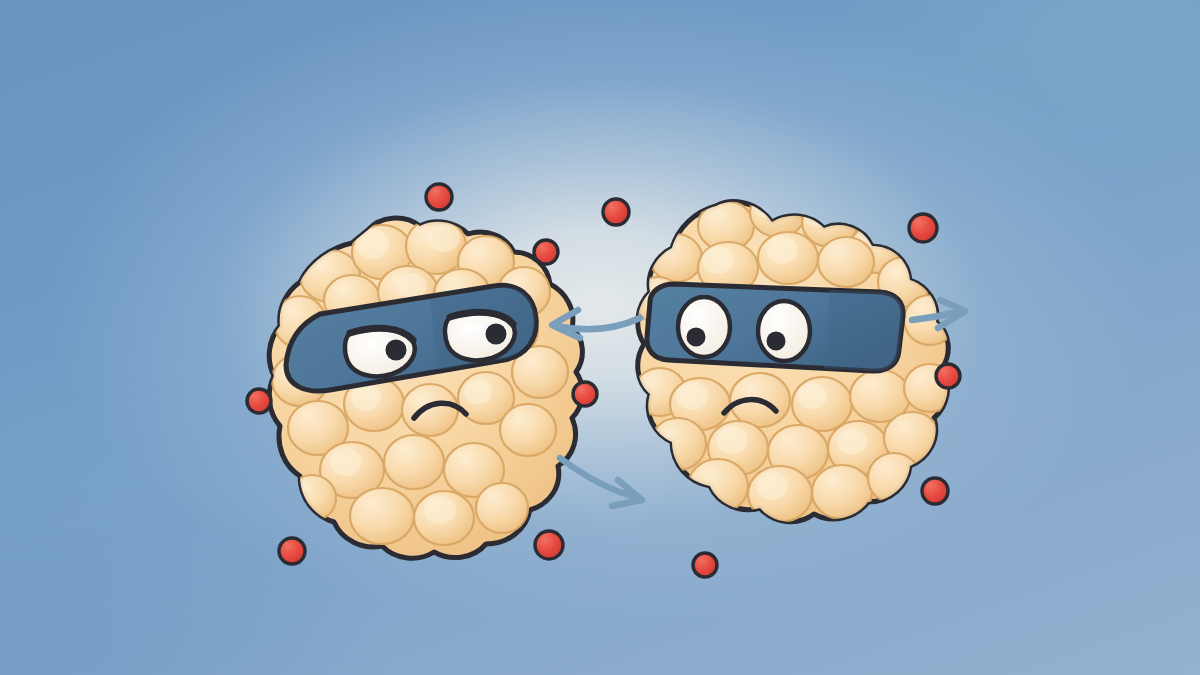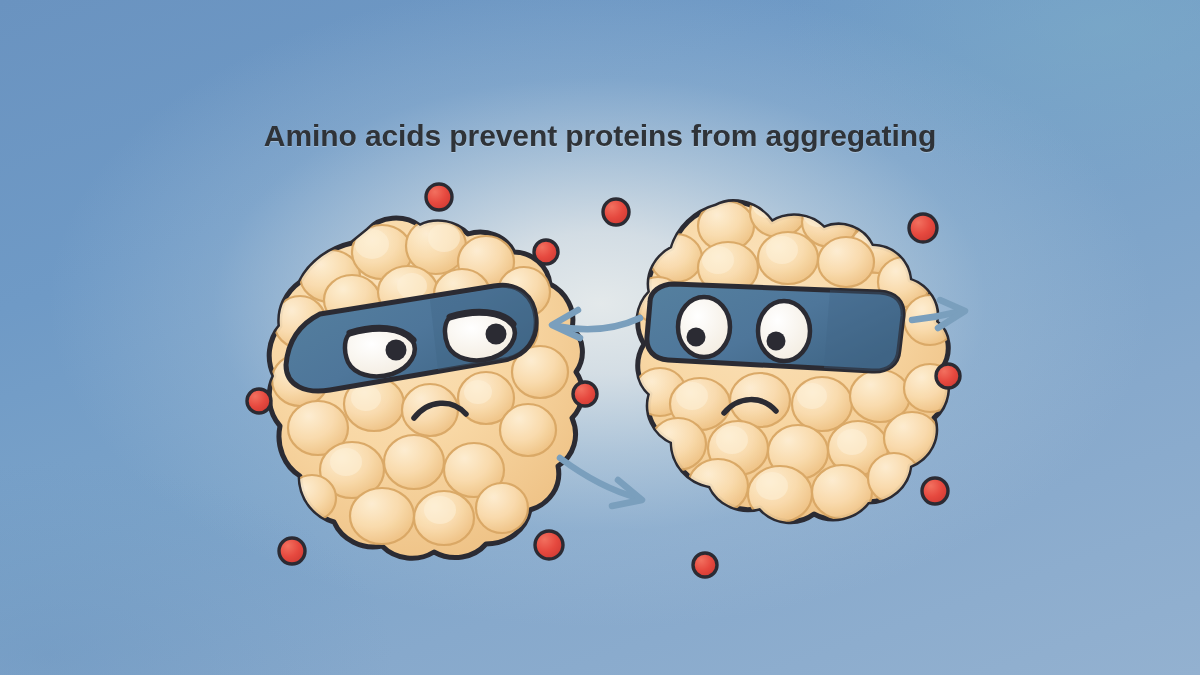--- a/index.html
+++ b/index.html
@@ -365,15 +365,14 @@
         <circle cx="585" cy="394" r="12"></circle>
         <circle cx="948" cy="376" r="12"></circle>
         <circle cx="935" cy="491" r="13"></circle>
         <circle cx="292" cy="551" r="13"></circle>
         <circle cx="549" cy="545" r="14"></circle>
         <circle cx="705" cy="565" r="12"></circle>
       </g>
     </g>
   </svg>
 
-  <div class="title">Amino acids prevent proteins from aggregating</div>
 
 </div>
 
 </body></html>

